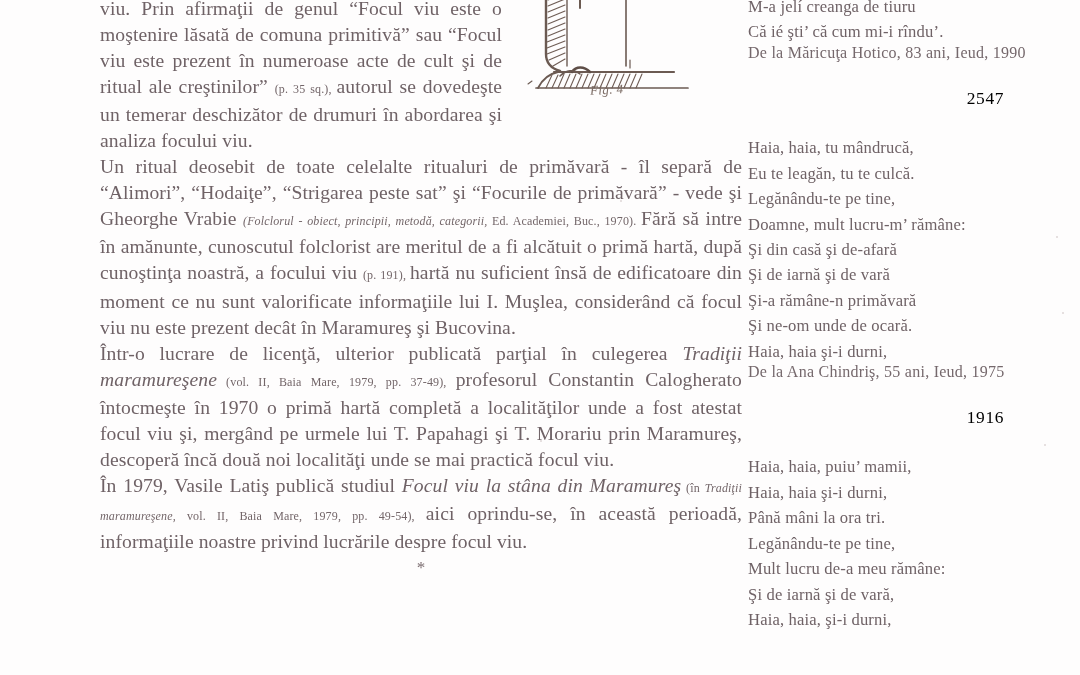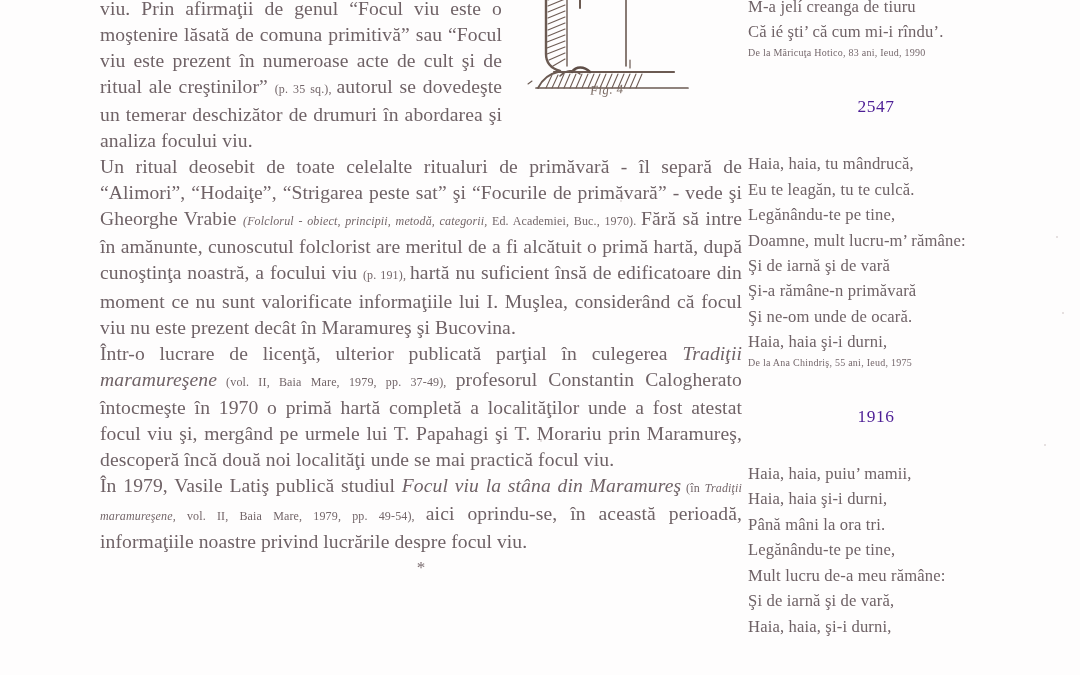--- a/index.html
+++ b/index.html
@@ -95,32 +95,32 @@
     margin: 0;
     font-size: 16.6px;
     line-height: 25.4px;
     color: #6f6266;
     letter-spacing: 0.15px;
     white-space: nowrap;
   }
 
   .attrib {
     margin: 0;
-    font-size: 10px;
+    font-size: 16px;
     line-height: 16.5px;
     color: #75686c;
     letter-spacing: 0.25px;
   }
 
   .songnum {
-    margin: 8px;
-    text-align: center;
+    margin: 0;
+    text-align: right;
     font-size: 17.4px;
     line-height: 22px;
-    color: #4c1d95;
+    color: #000000;
     letter-spacing: 0.6px;
     padding-right: 64px;
   }
   .sp-26 { height: 26px; }
 
   
   .speckle {
     position: absolute;
     width: 2px; height: 2px;
     background: #ded6d6;
@@ -228,20 +228,21 @@
 
     <div class="sp-26"></div>
 
     <div>
       <p class="songnum">2547</p>
       <div class="sp-26"></div>
       <p class="verse">Haia, haia, tu mândrucă,</p>
       <p class="verse">Eu te leagăn, tu te culcă.</p>
       <p class="verse">Legănându-te pe tine,</p>
       <p class="verse">Doamne, mult lucru-m’ rămâne:</p>
+      <p class="verse">Şi din casă şi de-afară</p>
       <p class="verse">Şi de iarnă şi de vară</p>
       <p class="verse">Şi-a rămâne-n primăvară</p>
       <p class="verse">Şi ne-om unde de ocară.</p>
       <p class="verse">Haia, haia şi-i durni,</p>
       <p class="attrib">De la Ana Chindriş, 55 ani, Ieud, 1975</p>
     </div>
 
     <div class="sp-26"></div>
 
     <div>

